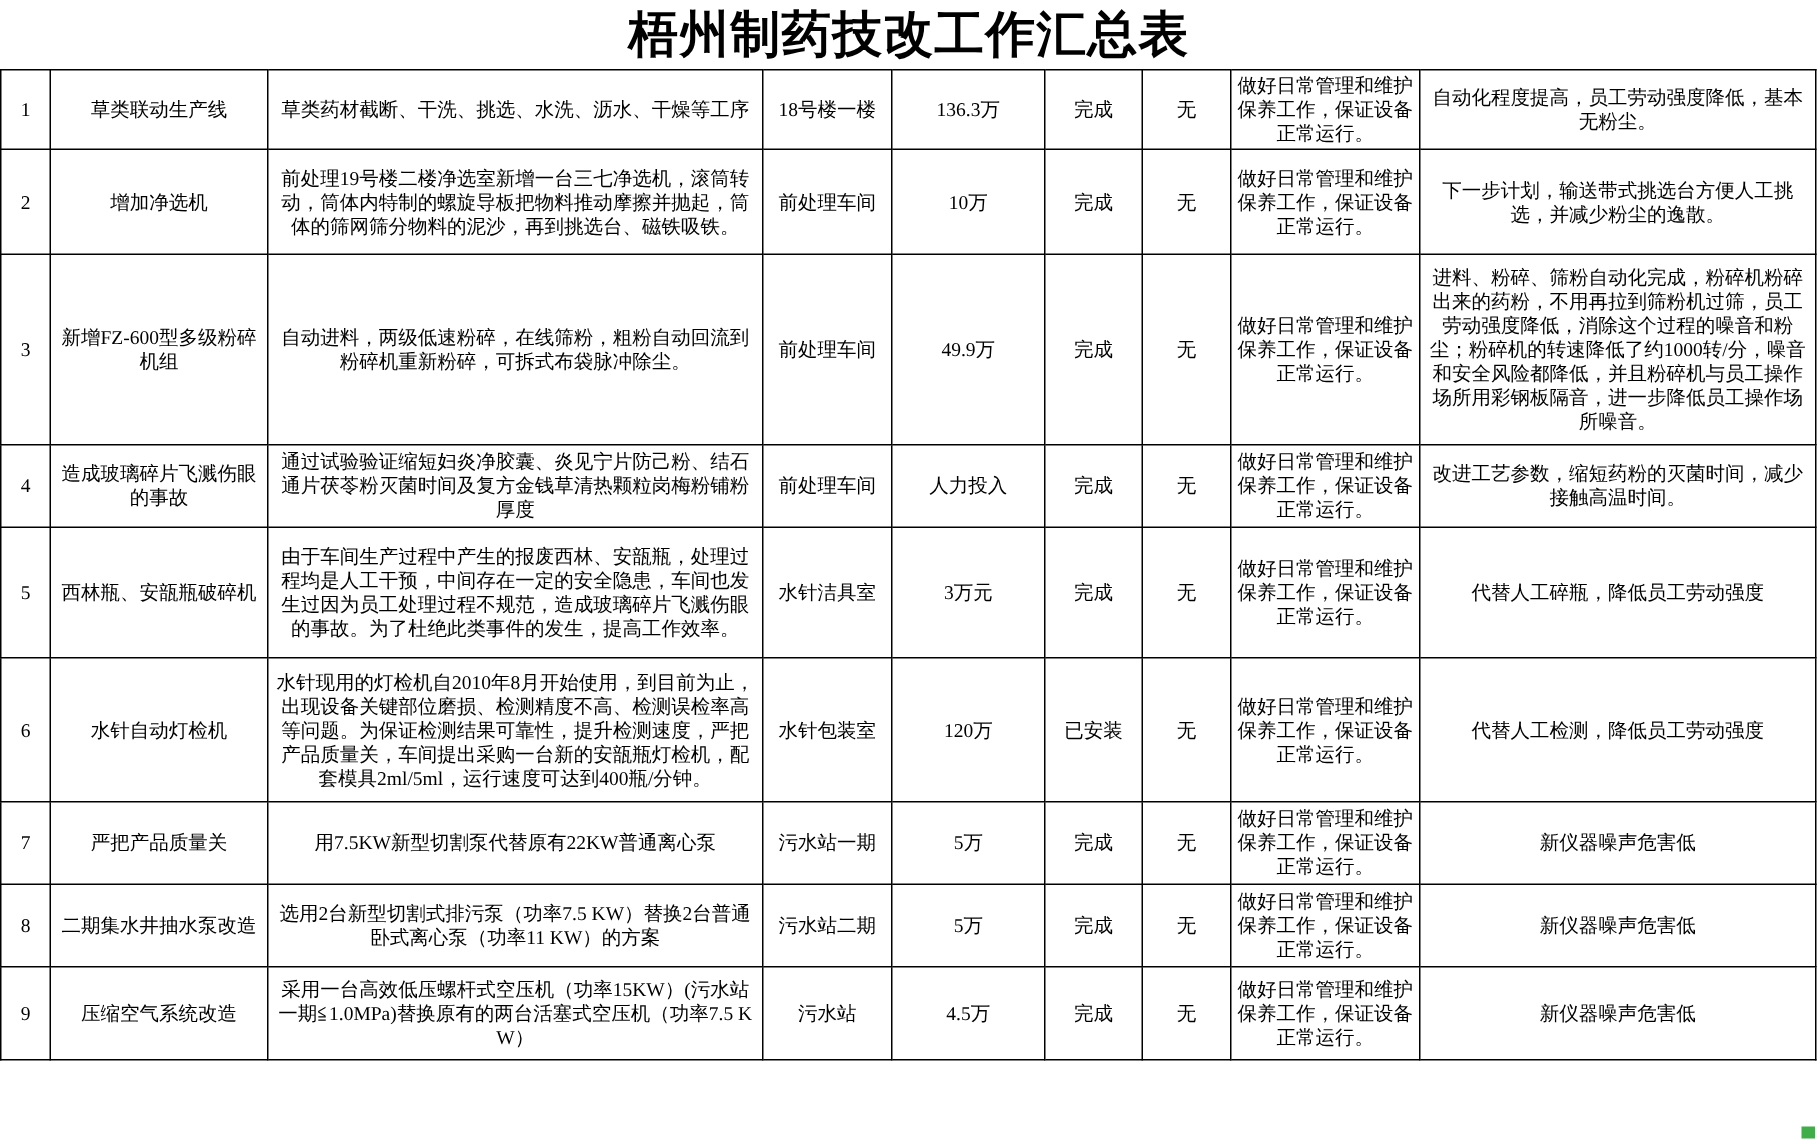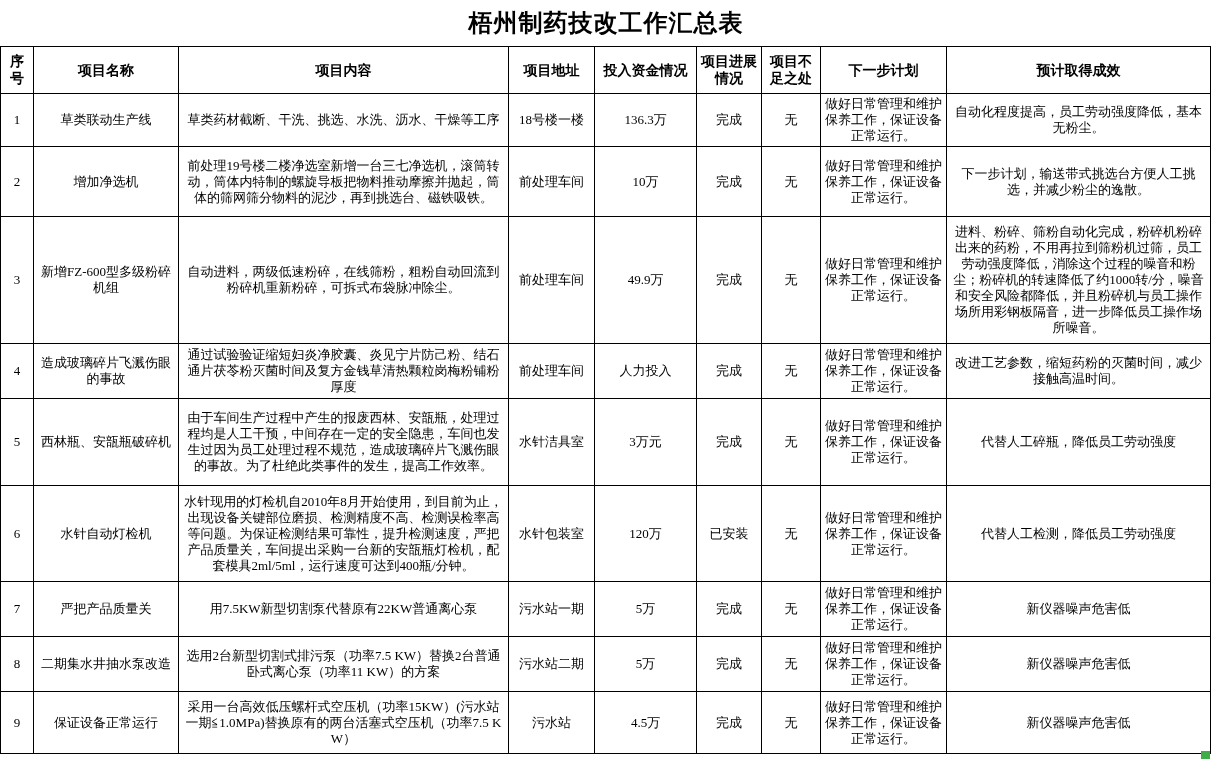--- a/index.html
+++ b/index.html
@@ -1,21 +1,21 @@
 <!DOCTYPE html>
 <html><head>
 <meta charset="utf-8">
 <style>
   html,body{margin:0;padding:0;}
   body{
     width:1212px;height:760px;background:#ffffff;position:relative;overflow:hidden;
     font-family:"Liberation Serif","DejaVu Serif",serif;color:#000;
   }
   .title-bar{height:46px;display:flex;align-items:center;justify-content:center;}
-  .doc-title{font-size:24px;font-weight:bold;letter-spacing:1px;}
+  .doc-title{font-size:33px;font-weight:bold;letter-spacing:1px;}
   table.sheet{
     border-collapse:collapse;table-layout:fixed;width:1210px;margin-left:0;
   }
   table.sheet th,table.sheet td{
     border:1px solid #000;text-align:center;vertical-align:middle;
     font-size:13px;line-height:16px;padding:1px 3px;overflow:hidden;
     word-break:break-all;
   }
   table.sheet th{font-size:14px;font-weight:bold;line-height:17px;}
   tr.hr{height:47px;}
@@ -45,31 +45,20 @@
       <col style="width:145px">
       <col style="width:330px">
     <col style="width:86px">
       <col style="width:102px">
       <col style="width:65px">
     <col style="width:59px">
       <col style="width:126px">
       <col style="width:264px">
   </colgroup>
   <tbody>
-    <tr class="hr">
-      <th>序号</th>
-      <th>项目名称</th>
-      <th>项目内容</th>
-      <th>项目地址</th>
-      <th>投入资金情况</th>
-      <th>项目进展情况</th>
-      <th>项目不足之处</th>
-      <th>下一步计划</th>
-      <th>预计取得成效</th>
-    </tr>
 
     <tr class="r1">
       <td>1</td>
       <td>草类联动生产线</td>
       <td>草类药材截断、干洗、挑选、水洗、沥水、干燥等工序</td>
       <td>18号楼一楼</td>
       <td>136.3万</td>
       <td>完成</td>
       <td>无</td>
       <td>做好日常管理和维护保养工作，保证设备正常运行。</td>
@@ -155,21 +144,21 @@
       <td>污水站二期</td>
       <td>5万</td>
       <td>完成</td>
       <td>无</td>
       <td>做好日常管理和维护保养工作，保证设备正常运行。</td>
       <td>新仪器噪声危害低</td>
     </tr>
 
     <tr class="r9">
       <td>9</td>
-      <td>保证设备正常运行</td>
+      <td>压缩空气系统改造</td>
       <td>采用一台高效低压螺杆式空压机（功率15KW）(污水站一期≦1.0MPa)替换原有的两台活塞式空压机（功率7.5 KW）</td>
       <td>污水站</td>
       <td>4.5万</td>
       <td>完成</td>
       <td>无</td>
       <td>做好日常管理和维护保养工作，保证设备正常运行。</td>
       <td>新仪器噪声危害低</td>
     </tr>
   </tbody>
 </table>

